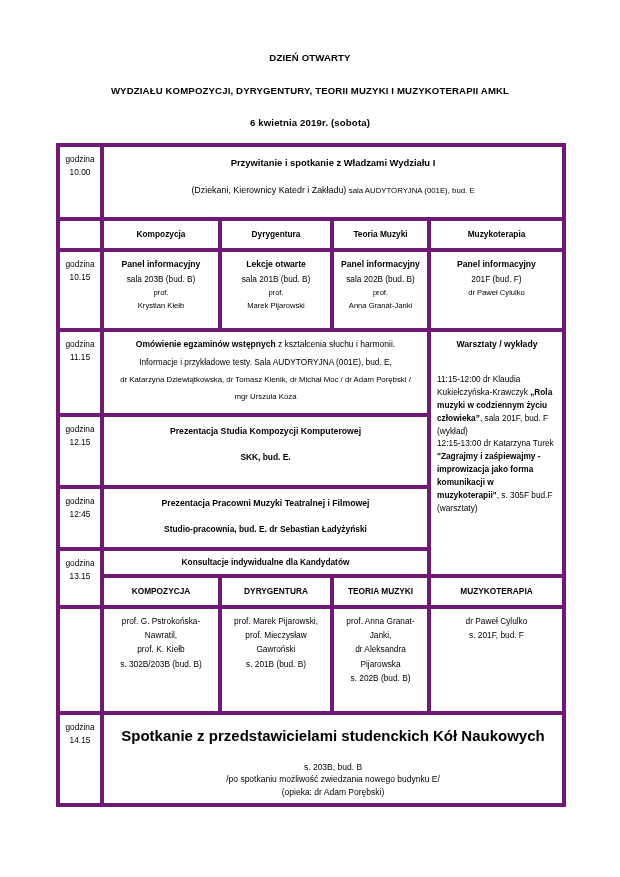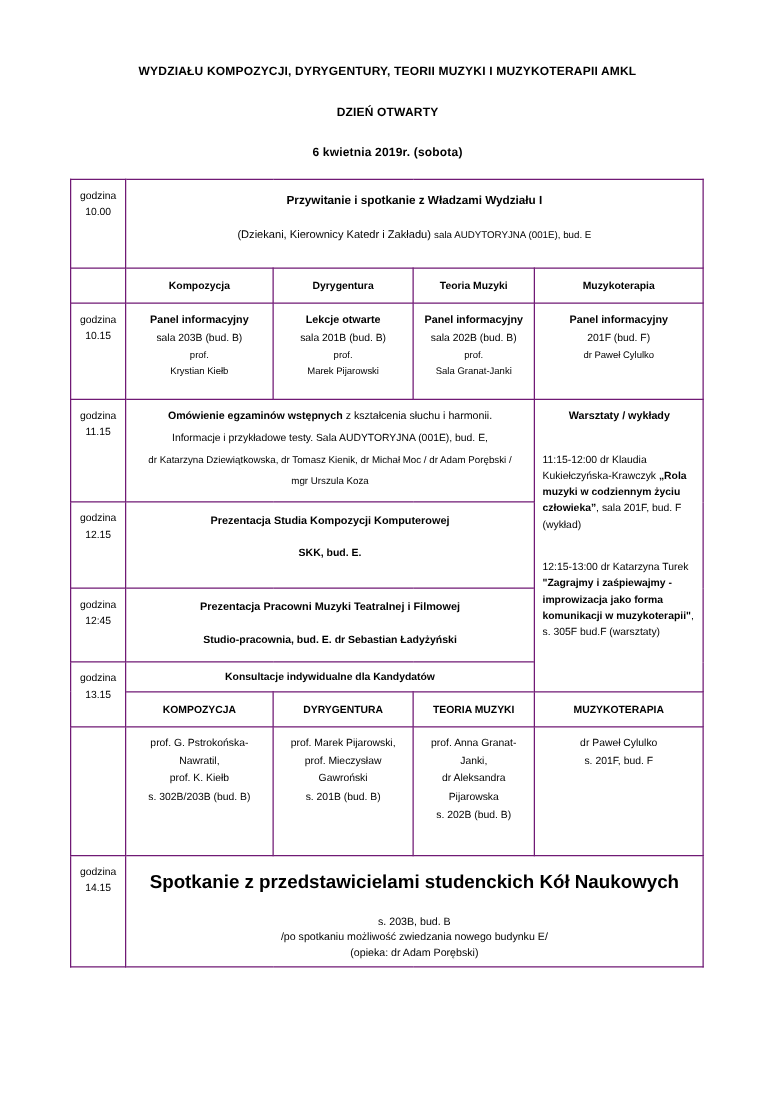--- a/index.html
+++ b/index.html
@@ -45,21 +45,21 @@
     left: 56px;
     top: 143px;
     width: 506px;
   }
   table.sched {
     border-collapse: collapse;
     width: 506px;
     table-layout: fixed;
   }
   table.sched td {
-    border: 1px solid #701a75;
+    border: 4px solid #701a75;
     vertical-align: top;
     padding: 5px 4px 5px 4px;
     font-size: 8.3px;
     line-height: 1.55;
     text-align: center;
   }
   
   col.c-time { width: 44px; }
   col.c-kom  { width: 118px; }
   col.c-dyr  { width: 112px; }
@@ -105,21 +105,21 @@
     padding: 6px 5px 6px 6px !important;
     font-size: 8.1px;
     line-height: 1.48;
   }
   .warsz .wtitle {
     text-align: center;
     font-weight: bold;
     font-size: 8.6px;
     margin-bottom: 22px;
   }
-  .warsz .wblock { margin-bottom: 22px; }
+  .warsz .wblock { }
   .warsz .wblock:last-child { margin-bottom: 0; }
 
   .exam-cell { padding-top: 6px !important; }
   .exam-cell .l-title { font-size: 8.5px; margin-bottom: 5px; text-align: center; }
   .exam-cell .l-body { font-size: 8.3px; margin-bottom: 5px; }
   .exam-cell .l-names { font-size: 7.8px; margin-bottom: 5px; }
 
   .pres-cell { padding-top: 8px !important; }
   .pres-cell .pt { font-weight: bold; font-size: 8.7px; margin-bottom: 12px; }
   .pres-cell .pb { font-size: 8.4px; font-weight: bold; }
@@ -135,22 +135,22 @@
   .final-cell { padding-top: 9px !important; }
   .final-cell .ft { font-weight: bold; font-size: 15px; margin-bottom: 14px; }
   .final-cell .fl { font-size: 8.5px; line-height: 1.45; }
 </style>
 </head>
 <body>
 
 <div class="page">
 
   <div class="doc-header">
+    <div class="hline l1">DZIEŃ OTWARTY</div>
     <div class="hline l2">WYDZIAŁU KOMPOZYCJI, DYRYGENTURY, TEORII MUZYKI I MUZYKOTERAPII AMKL</div>
-    <div class="hline l1">DZIEŃ OTWARTY</div>
     <div class="hline l3">6 kwietnia 2019r. (sobota)</div>
   </div>
 
   <div class="sched-wrap">
     <table class="sched">
       <colgroup>
         <col class="c-time">
           <col class="c-kom">
           <col class="c-dyr">
           <col class="c-teo">
@@ -194,21 +194,21 @@
           <td class="cell-stack">
             <div class="ln p-bold">Lekcje otwarte</div>
             <div class="ln p-reg">sala 201B (bud. B)</div>
             <div class="ln p-sm">prof.</div>
             <div class="ln p-sm">Marek Pijarowski</div>
           </td>
           <td class="cell-stack">
             <div class="ln p-bold">Panel informacyjny</div>
             <div class="ln p-reg">sala 202B (bud. B)</div>
             <div class="ln p-sm">prof.</div>
-            <div class="ln p-sm">Sala Granat-Janki</div>
+            <div class="ln p-sm">Anna Granat-Janki</div>
           </td>
           <td class="cell-stack">
             <div class="ln p-bold">Panel informacyjny</div>
             <div class="ln p-reg">201F (bud. F)</div>
             <div class="ln p-sm">dr Paweł Cylulko</div>
           </td>
         </tr>
 
         <tr>
           <td class="time-cell">

